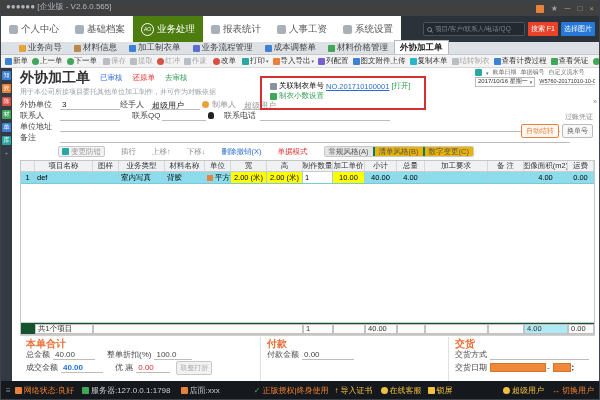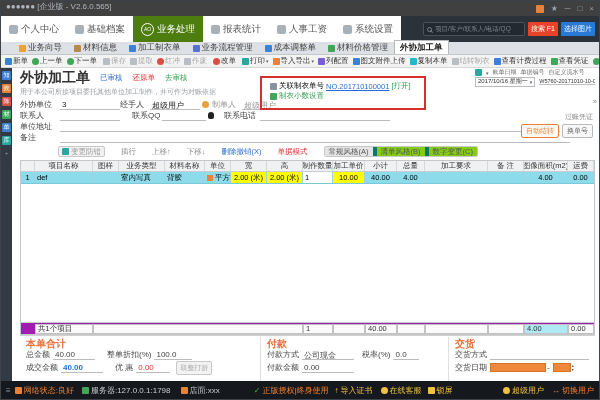--- a/index.html
+++ b/index.html
@@ -67,34 +67,34 @@
   .expander{position:absolute;right:2px;top:30px;font-size:7px;color:#888}
   .voucher{position:absolute;right:6px;top:44px;text-align:right;font-size:7px;color:#888}
   .v-btns{display:flex;gap:3px;margin-top:2px}
   .v-btn{border:1px solid #e8823a;color:#e8823a;font-size:7px;padding:1px 4px;border-radius:2px;background:#fff8f2}
   .v-btn.plain{border-color:#b8bcc0;color:#666;background:#f8f8f8}
   
   .grid-tools{display:flex;align-items:center;gap:16px;height:13px;margin:2px 0 0 38px;font-size:7.5px;color:#888;flex:0 0 auto;white-space:nowrap}
   .gt-btn{border:1px solid #c8c8c8;background:#f2f2f2;color:#999;display:flex;align-items:center;gap:2px;padding:0 3px;height:11px;border-radius:2px}
   .gt-link-blue{color:#2b6cd4}.gt-link-red{color:#e02b2b}
   .seg{display:flex;border:1px solid #c8c8c8;border-radius:2px;overflow:hidden;height:11px;align-items:stretch}
-  .seg span{padding:0 4px;display:flex;align-items:center;background:#84cc16;border-left:4px solid #0f766e;color:#555}
+  .seg span{padding:0 4px;display:flex;align-items:center;background:#eab308;border-left:2px solid #0f766e;color:#555}
   .seg span:first-child{border-left:none;background:#e4e4e4}
   
   .tbl{flex:1;border:1px solid #c4c8cc;margin-top:2px;display:flex;flex-direction:column;min-height:0}
   .t-head{display:flex;background:#f0f1f3;border-bottom:1px solid #c9cdd1;height:11px;font-size:7.5px;color:#333;align-items:center;text-align:center;flex:0 0 auto}
   .th{border-right:1px solid #d5d8db;height:100%;display:flex;align-items:center;justify-content:center;overflow:hidden;white-space:nowrap}
   .t-row{display:flex;height:12px;background:#8ddcec;font-size:7.5px;align-items:center;border-bottom:1px solid #7bc8d8;flex:0 0 auto}
   .td{border-right:1px solid #9fd2de;height:100%;display:flex;align-items:center;padding:0 2px;overflow:hidden;white-space:nowrap}
   .td.num{justify-content:center}
   .yl{background:#ffff00}
   .wht{background:#fff}
   .unit-ico{width:6px;height:6px;background:#e8823a;display:inline-block;margin-right:2px;flex:0 0 auto}
   .t-fill{flex:1;background:#fff}
-  .t-sum{display:flex;height:12px;background:#a21caf;border-top:1px solid #c9cdd1;font-size:7.5px;align-items:center;flex:0 0 auto;color:#333}
+  .t-sum{display:flex;height:12px;background:#14532d;border-top:1px solid #c9cdd1;font-size:7.5px;align-items:center;flex:0 0 auto;color:#333}
   .sb{border:1px solid #c2c2c2;background:#fbfbfb;height:10px;display:flex;align-items:center;padding:0 2px;overflow:hidden;white-space:nowrap}
   .sb.cy{background:#aee9f5}
   .c0{width:14px}.c1{width:58px}.c2{width:26px}.c3{width:46px}.c4{width:40px}.c5{width:26px}
   .c6{width:36px}.c7{width:36px}.c8{width:30px}.c9{width:32px}.c10{width:32px}.c11{width:28px}
   .c12{flex:1;min-width:48px}.c13{width:36px}.c14{width:44px}.c15{width:26px}
   .cspan{width:210px}
   
   .footer{height:46px;display:flex;border-top:1px solid #d0d0d0;padding-top:1px;flex:0 0 auto;font-size:8px;color:#444}
   .fsec{padding:0 6px}
   .fsec.bl{border-left:1px solid #e0e0e0}
@@ -446,26 +446,20 @@
             <span>成交金额</span>
             <span class="fv blue" style="width:42px">40.00</span>
             <span style="margin-left:12px">优 惠</span>
             <span class="fv red" style="width:34px">0.00</span>
             <span class="round-btn">取整打折</span>
           </div>
         </div>
         <div class="fsec bl" style="width:188px">
           <div class="fsec-title">付款</div>
           <div class="frow">
-            <span>付款方式</span>
-            <span class="fv" style="width:52px">公司现金</span>
-            <span style="margin-left:8px">税率(%)</span>
-            <span class="fv" style="width:26px">0.0</span>
-          </div>
-          <div class="frow">
             <span>付款金额</span>
             <span class="fv" style="width:52px">0.00</span>
           </div>
         </div>
         <div class="fsec bl" style="flex:1">
           <div class="fsec-title">交货</div>
           <div class="frow">
             <span>交货方式</span>
             <span class="fv" style="flex:1"></span>
           </div>

